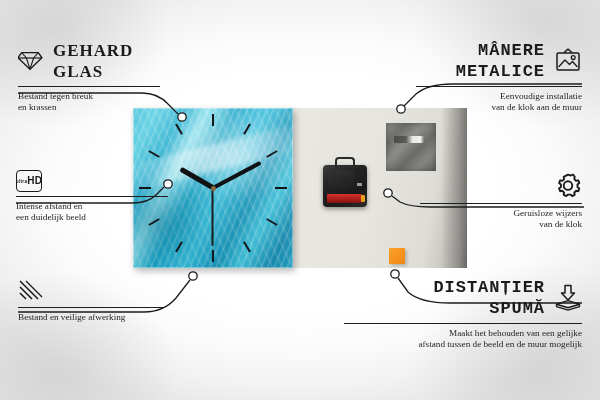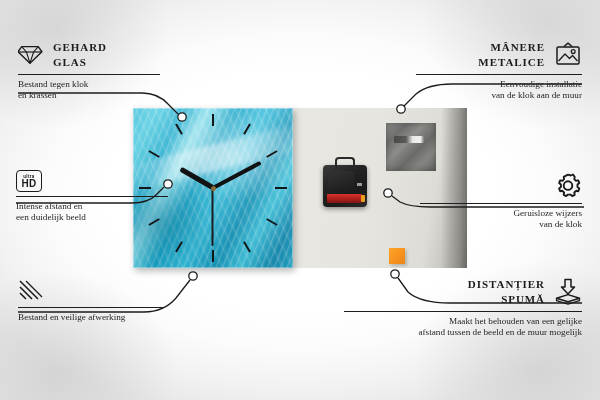--- a/index.html
+++ b/index.html
@@ -231,28 +231,28 @@
     display: flex;
     align-items: center;
     gap: 9px;
   }
   .callout.left .title-row { justify-content: flex-start; }
   .callout.right .title-row { justify-content: flex-end; }
 
   .callout .title {
     font-family: "Liberation Serif", serif;
     font-weight: bold;
-    font-size: 11px;
+    font-size: 17px;
     letter-spacing: .95px;
-    line-height: 15px;
+    line-height: 21px;
     color: #1b1b1b;
     text-transform: uppercase;
     white-space: pre-line;
   }
-  .callout.right .title { text-align: right; }
+  .callout.right .title { text-align: right; font-family: Liberation Mono, monospace; }
 
   .callout .rule {
     height: 1px;
     background: #1e1e1e;
     margin-top: 4px;
   }
   .callout .desc {
     font-family: "Liberation Serif", serif;
     font-size: 9.2px;
     line-height: 11.4px;
@@ -263,21 +263,20 @@
   .callout.right .desc { text-align: right; margin-left: 44px; }
 
   .icon-box { flex: 0 0 auto; line-height: 0; }
 
   
   .hd-badge {
     width: 26px; height: 22px;
     border: 1.6px solid #1b1b1b;
     border-radius: 4px;
     display: flex;
-    flex-direction: column;
     align-items: center;
     justify-content: center;
     box-sizing: border-box;
   }
   .hd-badge .hd-ultra {
     font-family: "Liberation Sans", sans-serif;
     font-size: 4.6px;
     font-weight: bold;
     letter-spacing: .3px;
     color: #1b1b1b;
@@ -384,21 +383,21 @@
             <path d="M4,4 L22,4 L26,9.5 L13,22 L0,9.5 Z" transform="translate(0,0) scale(0.92)"></path>
             <path d="M0.6,9 L24,9" stroke-width="1.2"></path>
             <path d="M4.2,4.2 L8.4,9 L12,20.2 L15.6,9 L19.8,4.2" stroke-width="1.1"></path>
           </g>
         </svg>
       </span>
       <span class="title">GEHARD
 GLAS</span>
     </div>
     <div class="rule"></div>
-    <div class="desc">Bestand tegen klok
+    <div class="desc">Bestand tegen breuk
 en krassen</div>
   </div>
 
   <div class="callout left" style="left:16px; top:170px; width:152px;">
     <div class="title-row">
       <span class="icon-box">
         <span class="hd-badge">
           <span class="hd-ultra">ultra</span>
           <span class="hd-main">HD</span>
         </span>

